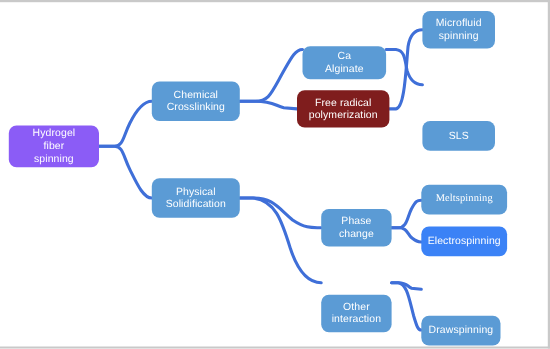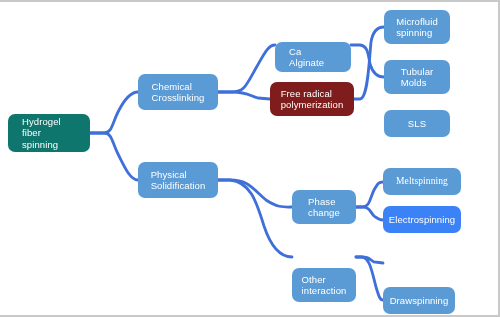--- a/index.html
+++ b/index.html
@@ -28,20 +28,21 @@
     pointer-events: none;
   }
   .node {
     position: absolute;
     background: #5b9bd5;
     border-radius: 7px;
     color: #ffffff;
     display: flex;
     align-items: center;
     justify-content: center;
+    text-align: center;
     line-height: 1.18;
     letter-spacing: 0.1px;
     box-sizing: border-box;
     padding: 2px 14px;
     z-index: 2;
     white-space: pre-line;
   }
 </style>
 </head>
 <body>
@@ -54,34 +55,32 @@
       <path d="M 218 90 L 232 90 C 248 90 250 94 258 96 L 270 97" fill="none" stroke="#3f6fd8" stroke-width="2.8" stroke-linecap="round"></path>
       <path d="M 218 178 L 230 178 C 248 178 252 186 266 198 C 278 206 284 205 292 205" fill="none" stroke="#3f6fd8" stroke-width="2.8" stroke-linecap="round"></path>
       <path d="M 218 178 L 230 178 C 250 180 256 198 264 224 C 272 248 282 255 292 255" fill="none" stroke="#3f6fd8" stroke-width="2.8" stroke-linecap="round"></path>
       <path d="M 351 43 L 360 43 C 368 44 368 52 370 62 C 373 72 378 75 384 75" fill="none" stroke="#3f6fd8" stroke-width="2.8" stroke-linecap="round"></path>
       <path d="M 354 97 L 360 97 C 368 96 369 60 371 40 C 373 28 378 25 384 25" fill="none" stroke="#3f6fd8" stroke-width="2.8" stroke-linecap="round"></path>
       <path d="M 356 205 L 362 205 C 370 205 370 196 374 188 C 378 181 379 180 383 180" fill="none" stroke="#3f6fd8" stroke-width="2.8" stroke-linecap="round"></path>
       <path d="M 356 205 L 362 205 C 370 205 370 210 374 214 C 378 217 379 218 383 218" fill="none" stroke="#3f6fd8" stroke-width="2.8" stroke-linecap="round"></path>
       <path d="M 356 255 L 362 255 C 370 255 370 258 374 260 L 383 261" fill="none" stroke="#3f6fd8" stroke-width="2.8" stroke-linecap="round"></path>
       <path d="M 356 255 L 362 255 C 370 256 372 270 376 285 C 379 295 380 298 383 298" fill="none" stroke="#3f6fd8" stroke-width="2.8" stroke-linecap="round"></path>
     </svg>
-<div class="node" style="left: 8px; top: 112px; width: 82px; height: 38px; font-size: 9.5px; background: #0f766e; color: rgb(255, 255, 255);">Hydrogel fiber
+<div class="node" style="left: 8px; top: 112px; width: 82px; height: 38px; font-size: 9.5px; background: #8b5cf6; color: rgb(255, 255, 255);">Hydrogel fiber
 spinning</div>
     <div class="node" style="left: 138px; top: 72px; width: 80px; height: 36px; font-size: 9.5px; background: rgb(91, 155, 213); color: rgb(255, 255, 255);">Chemical
 Crosslinking</div>
     <div class="node" style="left: 138px; top: 160px; width: 80px; height: 36px; font-size: 9.5px; background: rgb(91, 155, 213); color: rgb(255, 255, 255);">Physical
 Solidification</div>
     <div class="node" style="left: 275px; top: 28px; width: 76px; height: 30px; font-size: 9.5px; background: rgb(91, 155, 213); color: rgb(255, 255, 255); margin-top: 12px;">Ca Alginate</div>
     <div class="node" style="left: 270px; top: 80px; width: 84px; height: 34px; font-size: 9.5px; background: #7f1d1d; color: rgb(255, 255, 255);">Free radical
 polymerization</div>
     <div class="node" style="left: 292px; top: 188px; width: 64px; height: 34px; font-size: 9.5px; background: rgb(91, 155, 213); color: rgb(255, 255, 255);">Phase
 change</div>
     <div class="node" style="left: 292px; top: 238px; width: 64px; height: 34px; font-size: 9.5px; background: rgb(91, 155, 213); color: rgb(255, 255, 255); margin-top: 28px;">Other
 interaction</div>
     <div class="node" style="left: 384px; top: 8px; width: 66px; height: 34px; font-size: 9.5px; background: rgb(91, 155, 213); color: rgb(255, 255, 255);">Microfluid
 spinning</div>
-    <div class="node" style="left: 384px; top: 58px; width: 66px; height: 34px; font-size: 9.5px; background: rgb(91, 155, 213); color: rgb(255, 255, 255);">Tubular
-Molds</div>
     <div class="node" style="left: 384px; top: 108px; width: 66px; height: 27px; font-size: 9.5px; background: rgb(91, 155, 213); color: rgb(255, 255, 255);">SLS</div>
     <div class="node" style="left: 383px; top: 166px; width: 78px; height: 27px; font-size: 9.5px; background: rgb(91, 155, 213); color: rgb(255, 255, 255); font-family: Liberation Serif, serif;">Meltspinning</div>
     <div class="node" style="left: 383px; top: 204px; width: 78px; height: 27px; font-size: 9.5px; background: #3b82f6; color: rgb(255, 255, 255);">Electrospinning</div>
     <div class="node" style="left: 383px; top: 285px; width: 72px; height: 27px; font-size: 9.5px; background: rgb(91, 155, 213); color: rgb(255, 255, 255);">Drawspinning</div>
   </div>
 
 </body></html>

